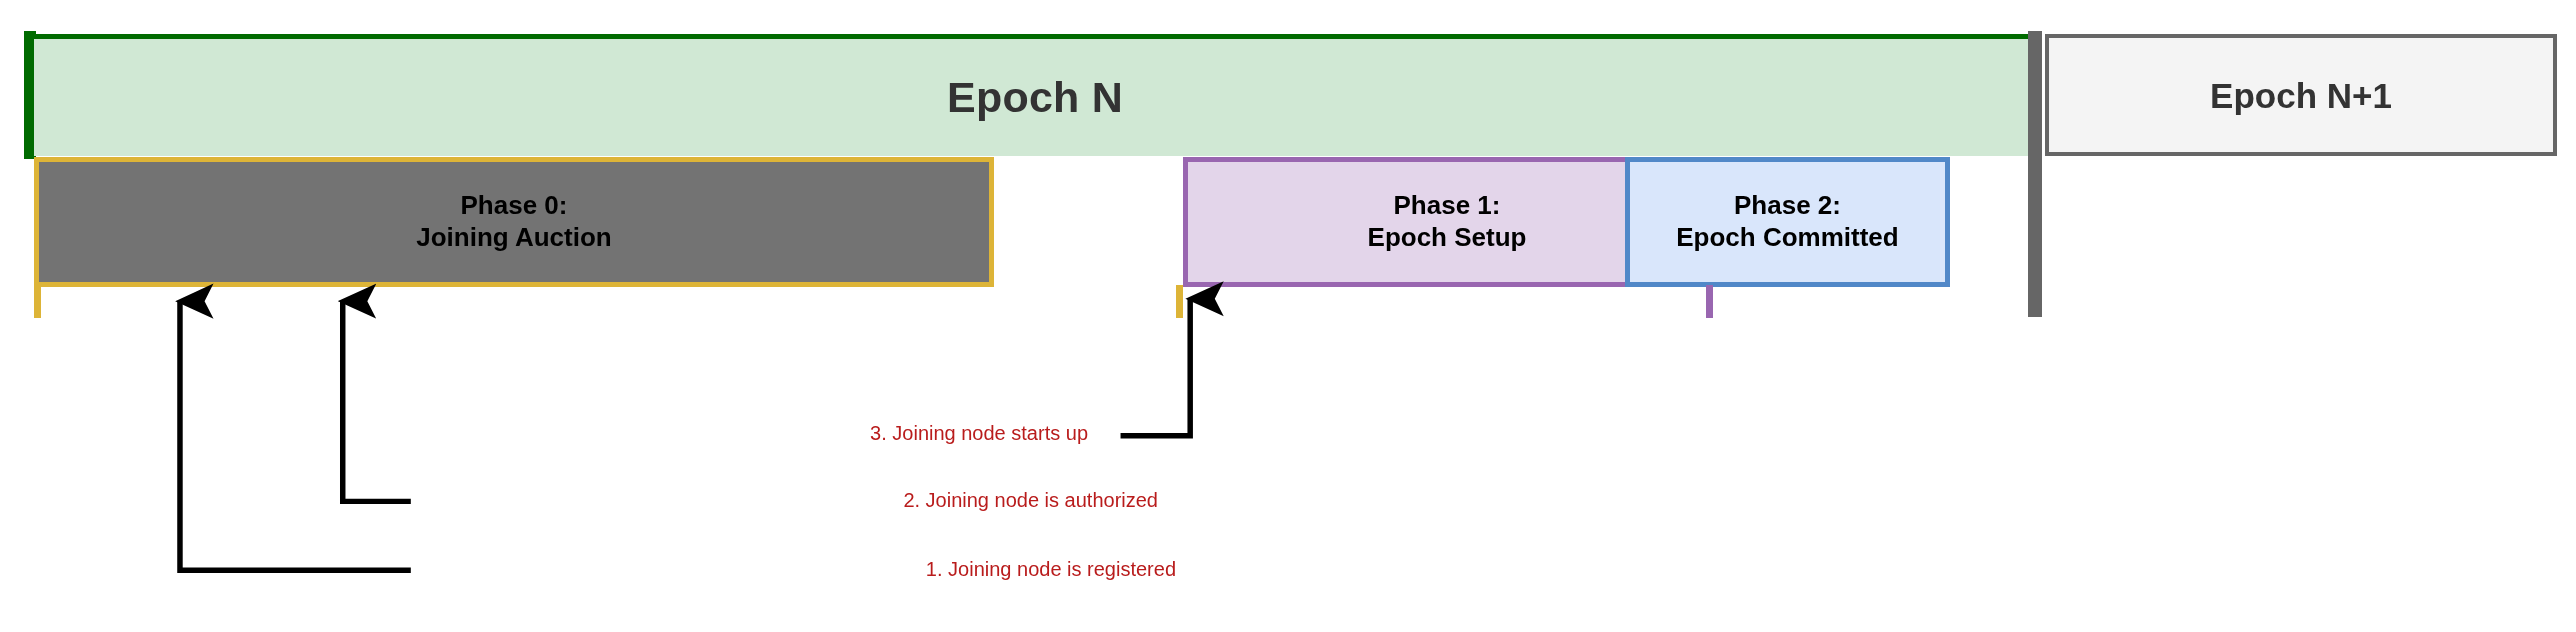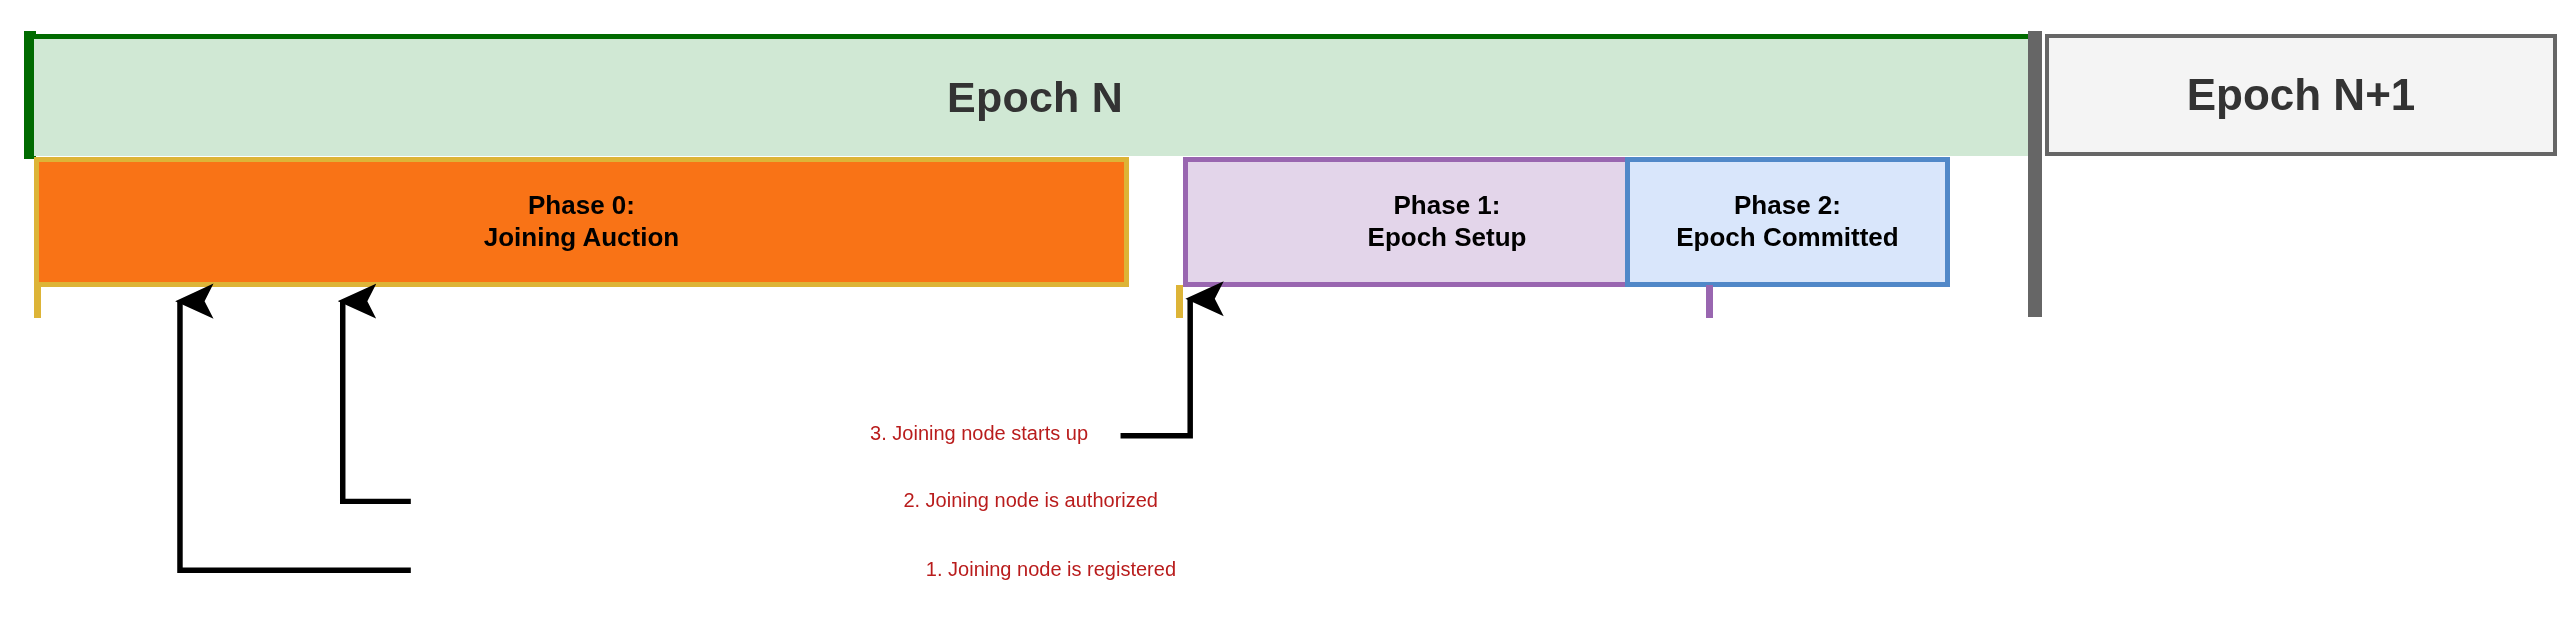--- a/index.html
+++ b/index.html
@@ -57,21 +57,21 @@
     top: 34px;
     width: 512px;
     height: 122px;
     background: #f4f4f4;
     border: 4.7px solid #666666;
     display: flex;
     align-items: center;
     justify-content: center;
   }
   .epoch-next-label {
-    font-size: 44px;
+    font-size: 35px;
     font-weight: bold;
     color: #333333;
     line-height: 1;
     white-space: nowrap;
   }
 
   
   .epoch-divider {
     left: 2028px;
     top: 31px;
@@ -93,22 +93,22 @@
   .phase-line {
     font-size: 26px;
     font-weight: bold;
     color: #000000;
     line-height: 1.22;
     white-space: nowrap;
   }
 
   .phase0 {
     left: 34px;
-    width: 1095px;
-    background: #f97316;
+    width: 960px;
+    background: #737373;
     border: 5.5px solid #ddb437;
   }
   .phase1 {
     left: 1183px;
     width: 528px;
     background: #e3d5ea;
     border: 5.5px solid #9966b0;
   }
   .phase2 {
     left: 1625px;

